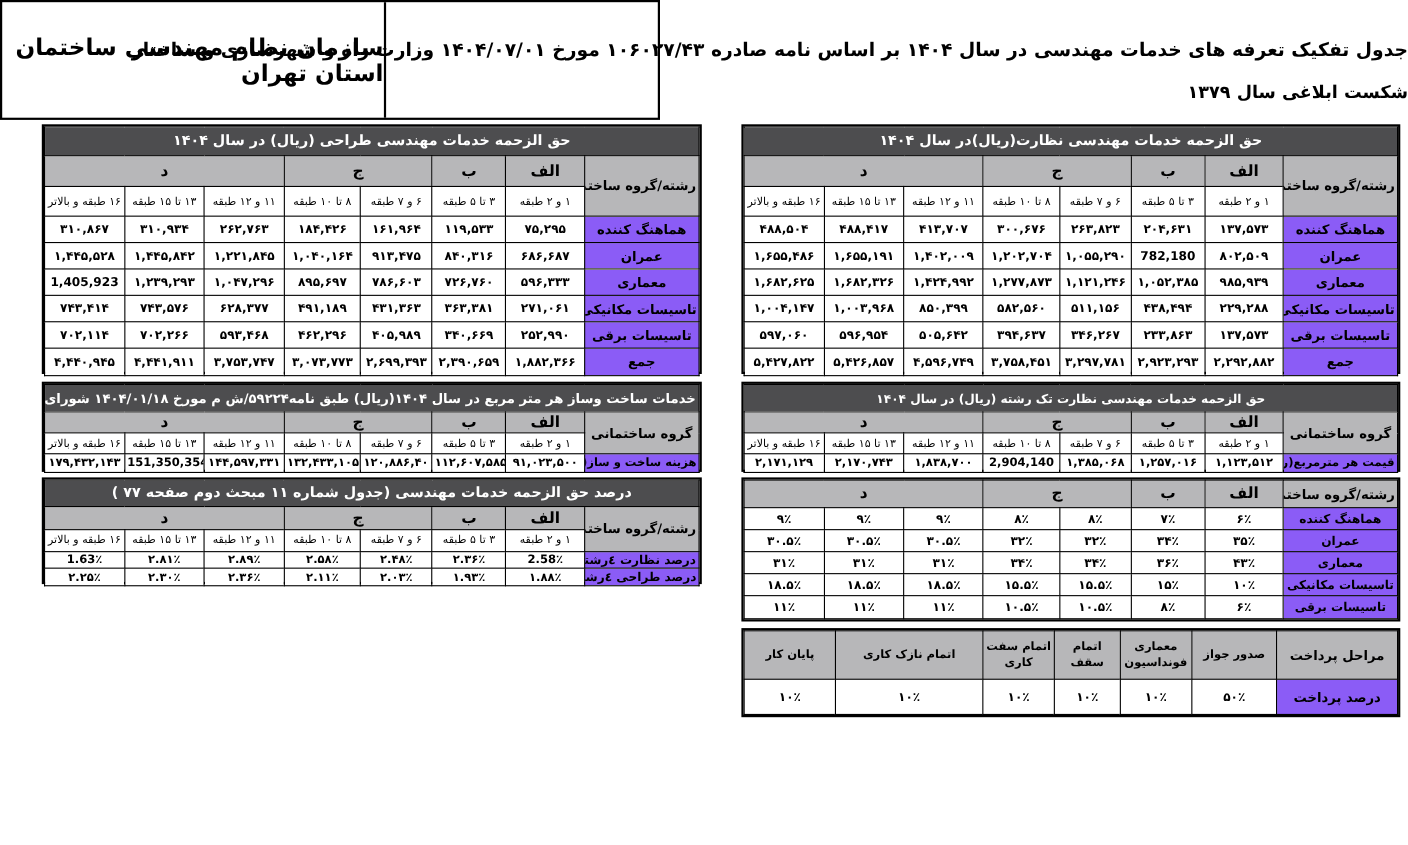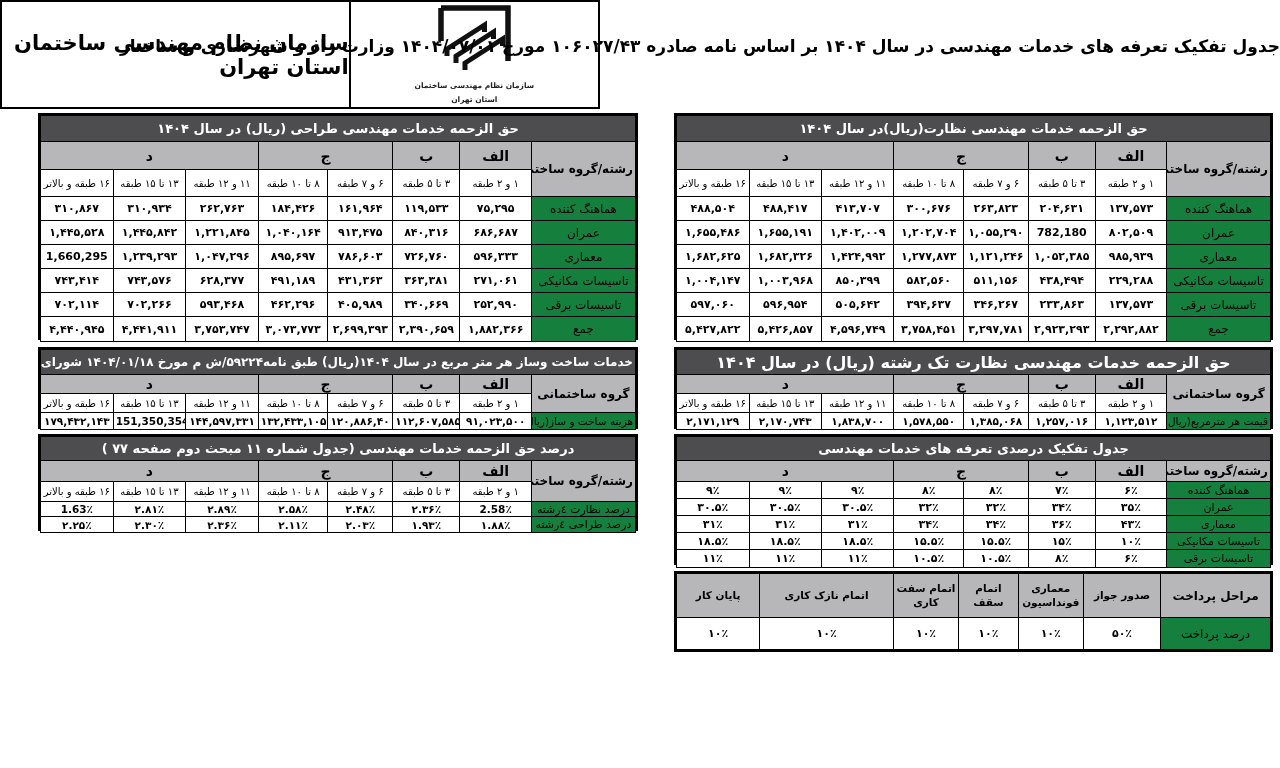--- a/index.html
+++ b/index.html
@@ -9,21 +9,21 @@
   .page-title { position:absolute; left:0; width:1280px; text-align:right; font-weight:bold; color:#000; direction:rtl; }
   #title1 { top:36px; font-size:17px; }
   #title2 { top:74px; font-size:16px; }
 
   .tbl { position:absolute; border:2px solid #000; background:#fff; }
   table { width:100%; height:100%; border-collapse:collapse; table-layout:fixed; direction:rtl; }
   td { border:1px solid #000; text-align:center; vertical-align:middle; padding:0 2px; overflow:hidden; white-space:nowrap; color:#000; }
   .ttl { background:#4d4d4f; color:#fff; font-weight:bold; font-size:13px; letter-spacing:0; }
   .hdr { background:#b7b7b9; font-weight:bold; font-size:14px; }
   .lblh { background:#b7b7b9; font-weight:bold; font-size:12px; }
-  .lbl { background:#15803d; font-weight:normal; font-size:12px; }
+  .lbl { background:#8b5cf6; font-weight:bold; font-size:12px; }
   .sub td { font-size:10px; font-weight:normal; background:#fff; }
   .num { direction:ltr; font-size:11px; font-weight:bold; background:#fff; }
   .smallnum { font-size:10.5px; }
   .stg { background:#b7b7b9; font-weight:bold; font-size:10.5px; white-space:normal; line-height:1.25; }
 
   #design-table      { left:38px;  top:113px; width:600px; height:227px; }
   #construction-table{ left:38px;  top:347px; width:600px; height:82px;  }
   #feepercent-table  { left:38px;  top:434px; width:600px; height:97px;  }
   #org-box           { left:38px;  top:539px; width:600px; height:109px; }
   #supervision-table { left:674px; top:113px; width:599px; height:227px; }
@@ -37,20 +37,21 @@
   .org-name-cell .org-name { font-size:21px; font-weight:bold; direction:rtl; }
   .org-logo-cell { flex:1; display:flex; flex-direction:column; align-items:center; justify-content:center; padding-top:2px; }
   .org-logo-caption { font-size:7.5px; font-weight:bold; direction:rtl; text-align:center; line-height:1.8; color:#222; }
 </style>
 </head>
 <body>
 
 <div class="page">
 
   <div class="page-title" id="title1">جدول تفکیک تعرفه های خدمات مهندسی در سال ۱۴۰۴ بر اساس نامه صادره ۱۰۶۰۲۷/۴۳ مورخ ۱۴۰۴/۰۷/۰۱ وزارت راه و شهرسازی و ساختار</div>
+  <div class="page-title" id="title2">شکست ابلاغی سال ۱۳۷۹</div>
 
   <div class="tbl" id="design-table">
     <table>
       <colgroup>
           <col style="width:17.5%">
           <col style="width:12%">
           <col style="width:11.3%">
           <col style="width:10.9%">
           <col style="width:11.7%">
           <col style="width:12.2%">
@@ -98,21 +99,21 @@
             <td class="num">۱,۴۴۵,۵۲۸</td>
           </tr>
       <tr style="height:24px">
             <td class="lbl">معماری</td>
             <td class="num">۵۹۶,۳۳۳</td>
             <td class="num">۷۲۶,۷۶۰</td>
             <td class="num">۷۸۶,۶۰۳</td>
             <td class="num">۸۹۵,۶۹۷</td>
             <td class="num">۱,۰۴۷,۲۹۶</td>
             <td class="num">۱,۲۳۹,۲۹۳</td>
-            <td class="num">1,660,295</td>
+            <td class="num">1,405,923</td>
           </tr>
       <tr style="height:24px">
             <td class="lbl">تاسیسات مکانیکی</td>
             <td class="num">۲۷۱,۰۶۱</td>
             <td class="num">۳۶۳,۳۸۱</td>
             <td class="num">۴۳۱,۳۶۳</td>
             <td class="num">۴۹۱,۱۸۹</td>
             <td class="num">۶۲۸,۳۷۷</td>
             <td class="num">۷۴۳,۵۷۶</td>
             <td class="num">۷۴۳,۴۱۴</td>
@@ -290,21 +291,21 @@
           <col style="width:12%">
           <col style="width:11.3%">
           <col style="width:10.9%">
           <col style="width:11.7%">
           <col style="width:12.2%">
           <col style="width:12.2%">
           <col style="width:12.2%">
         </colgroup>
       <tbody>
           <tr style="height:25px">
-            <td class="ttl" colspan="8" style="font-size:16px">حق الزحمه خدمات مهندسی نظارت تک رشته (ریال) در سال ۱۴۰۴</td>
+            <td class="ttl" colspan="8" style="font-size:11px">حق الزحمه خدمات مهندسی نظارت تک رشته (ریال) در سال ۱۴۰۴</td>
           </tr>
       <tr style="height:19px">
         <td class="lblh" rowspan="2">گروه ساختمانی</td>
         <td class="hdr">الف</td>
         <td class="hdr">ب</td>
         <td class="hdr" colspan="2">ج</td>
         <td class="hdr" colspan="3">د</td>
       </tr>
       <tr class="sub" style="height:19px">
         <td>۱ و ۲ طبقه</td>
@@ -313,21 +314,21 @@
         <td>۸ تا ۱۰ طبقه</td>
         <td>۱۱ و ۱۲ طبقه</td>
         <td>۱۳ تا ۱۵ طبقه</td>
         <td>۱۶ طبقه و بالاتر</td>
       </tr>
       <tr style="height:17px">
             <td class="lbl" style="font-size:10.5px">قیمت هر مترمربع(ریال)</td>
             <td class="num smallnum">۱,۱۲۳,۵۱۲</td>
             <td class="num smallnum">۱,۲۵۷,۰۱۶</td>
             <td class="num smallnum">۱,۳۸۵,۰۶۸</td>
-            <td class="num smallnum">۱,۵۷۸,۵۵۰</td>
+            <td class="num smallnum">2,904,140</td>
             <td class="num smallnum">۱,۸۳۸,۷۰۰</td>
             <td class="num smallnum">۲,۱۷۰,۷۴۳</td>
             <td class="num smallnum">۲,۱۷۱,۱۲۹</td>
           </tr>
     </tbody>
       </table>
   </div>
 
   <div class="tbl" id="feepercent-table">
     <table>
@@ -391,23 +392,20 @@
           <col style="width:17.5%">
           <col style="width:12%">
           <col style="width:11.3%">
           <col style="width:10.9%">
           <col style="width:11.7%">
           <col style="width:12.2%">
           <col style="width:12.2%">
           <col style="width:12.2%">
         </colgroup>
       <tbody>
-          <tr style="height:24px">
-            <td class="ttl" colspan="8">جدول تفکیک درصدی تعرفه های خدمات مهندسی</td>
-          </tr>
       <tr style="height:21px">
         <td class="lblh">رشته/گروه ساختمانی</td>
         <td class="hdr">الف</td>
         <td class="hdr">ب</td>
         <td class="hdr" colspan="2">ج</td>
         <td class="hdr" colspan="3">د</td>
       </tr>
       <tr style="height:17px">
             <td class="lbl" style="font-size:11px">هماهنگ کننده</td>
             <td class="num">۶٪</td>
@@ -493,28 +491,15 @@
         <td class="num">۱۰٪</td>
       </tr>
     </tbody>
       </table>
   </div>
 
   <div id="org-box">
     <div class="org-name-cell">
       <span class="org-name">سازمان نظام مهندسی ساختمان استان تهران</span>
     </div>
-    <div class="org-logo-cell">
-      <span>
-        <svg width="100" height="70" viewBox="0 0 200 140" xmlns="http://www.w3.org/2000/svg">
-          <path d="M34 6 H168 V112" fill="none" stroke="#111" stroke-width="11"></path>
-          <path d="M34 6 V72" fill="none" stroke="#111" stroke-width="11"></path>
-          <path d="M46 102 L46 88 L121 40 L121 54" fill="none" stroke="#111" stroke-width="10"></path>
-          <path d="M64 116 L64 102 L139 54 L139 68" fill="none" stroke="#111" stroke-width="10"></path>
-          <path d="M82 130 L82 116 L157 68 L157 82" fill="none" stroke="#111" stroke-width="10"></path>
-        </svg>
-      </span>
-      <div class="org-logo-caption">سازمان نظام مهندسی ساختمان</div>
-      <div class="org-logo-caption">استان تهران</div>
-    </div>
   </div>
 
 </div>
 
 </body></html>

